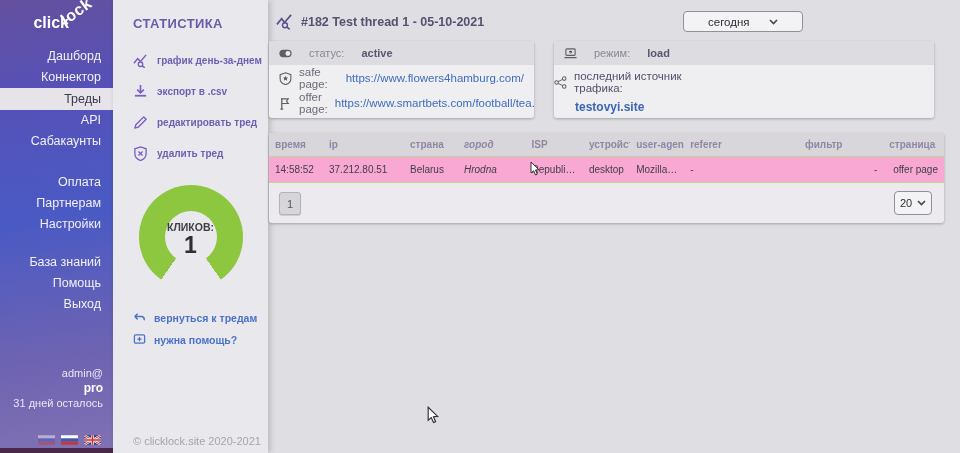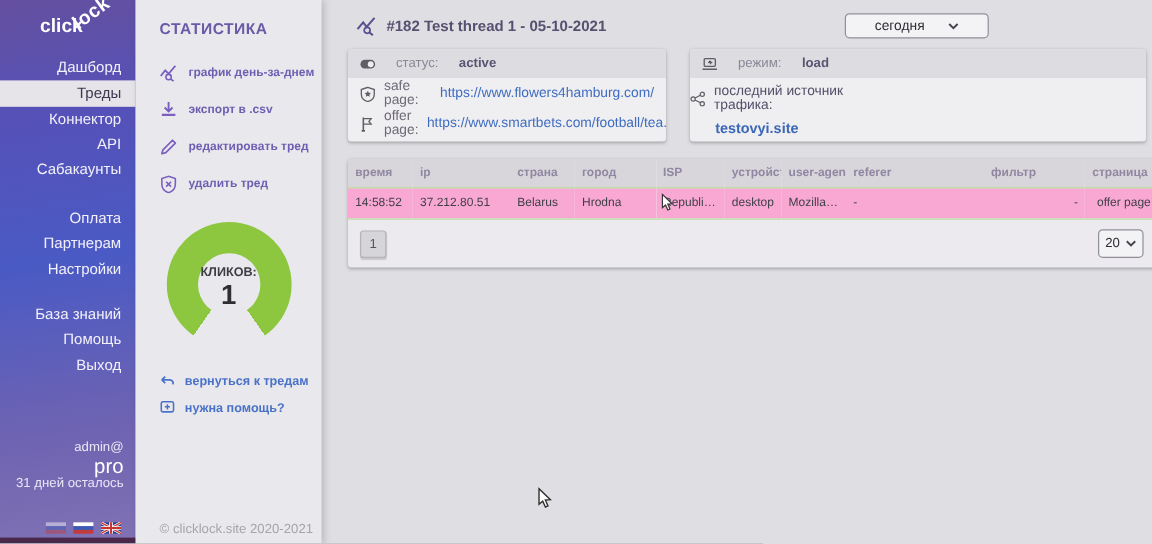--- a/index.html
+++ b/index.html
@@ -14,21 +14,21 @@
   .sidebar::after{content:"";position:absolute;left:0;bottom:0;width:100%;height:5px;background:#49284a;}
   .logo{padding:14px 10px 0 0;text-align:right;color:#fff;font-size:16px;font-weight:600;height:42px;white-space:nowrap;}
   .logo .l2{display:inline-block;transform:rotate(-36deg) translate(1px,-3px);transform-origin:0 100%;letter-spacing:.5px;}
   .nav{margin-top:4px;}
   .nav-item{height:21px;line-height:21px;text-align:right;padding-right:12px;font-size:12.5px;
     color:#f2f0fa;cursor:pointer;white-space:nowrap;}
   .nav-item.active{background:#e6e4e9;color:#3c3850;height:22px;line-height:22px;}
   .nav-gap{height:20px;}
   .nav-gap2{height:17px;}
   .user-info{position:absolute;right:10px;bottom:42px;text-align:right;font-size:11px;line-height:15px;color:#e9e6f5;}
-  .user-info .plan{font-weight:normal;font-size:17px;color:#fff;}
+  .user-info .plan{font-weight:bold;font-size:12px;color:#fff;}
   .flags{position:absolute;right:12px;bottom:8px;display:flex;gap:6px;align-items:center;}
   .flag{width:17px;height:10px;display:block;}
   .flag.faded{opacity:.45;}
 
   
   .stats{position:absolute;left:113px;top:0;width:155px;height:453px;background:#e9e8ec;
     box-shadow:2px 0 6px rgba(0,0,0,.18);}
   .stats-title{color:#6a5aa8;font-weight:bold;font-size:13px;letter-spacing:.4px;padding:16px 0 0 20px;}
   .stats-menu{margin-top:14px;}
   .stats-menu-item{display:flex;align-items:center;gap:9px;padding:8px 6px 8px 20px;cursor:pointer;}
@@ -41,21 +41,21 @@
   .gauge-text{position:absolute;left:0;right:0;top:36px;text-align:center;z-index:2;}
   .gauge-text .glabel{font-size:10.5px;font-weight:bold;color:#3d3d44;}
   .gauge-text .gvalue{font-size:23px;font-weight:bold;color:#2e2e33;line-height:24px;}
   .stats-links{margin-top:30px;padding-left:20px;}
   .stats-link{display:flex;align-items:center;gap:8px;margin-bottom:9px;cursor:pointer;}
   .stats-link .lbl{color:#4a72c8;font-weight:bold;font-size:10.5px;}
   .icon14{width:13px;height:13px;flex:0 0 13px;display:block;}
   .copyright{position:absolute;left:20px;bottom:6px;font-size:11px;color:#a6a5ab;}
 
   
-  .main{position:absolute;left:275px;top:0;width:564px;height:453px;}
+  .main{position:absolute;left:254px;top:0;width:564px;height:453px;}
   .main-header{position:absolute;left:22px;top:13px;display:flex;align-items:center;gap:8px;}
   .main-title{font-size:12.5px;font-weight:bold;color:#575070;}
   .icon18{width:17px;height:17px;display:block;}
   .period-select{position:absolute;right:15px;top:11px;width:120px;height:21px;background:#f3f2f5;
     border:1px solid #90909a;border-radius:4px;display:flex;align-items:center;justify-content:space-between;
     padding:0 24px;font-size:11.5px;color:#2e2e33;cursor:pointer;}
   .chev{width:9px;height:6px;display:block;}
 
   .box{position:absolute;background:#efeef1;border-radius:3px;box-shadow:0 1px 3px rgba(0,0,0,.28);overflow:hidden;}
   .box1{left:15px;top:41px;width:265px;height:77px;}
@@ -73,43 +73,43 @@
 
   
   .table-panel{position:absolute;left:15px;top:133px;width:675px;height:90px;background:#eceaef;
     border-radius:3px;box-shadow:0 1px 3px rgba(0,0,0,.28);}
   table.clicks{width:100%;border-collapse:collapse;table-layout:fixed;}
   table.clicks th{background:#d8d6da;color:#9087a3;font-size:10px;font-weight:bold;text-align:left;
     padding:6px 6px;white-space:nowrap;overflow:hidden;}
   table.clicks td{background:#f9a8d4;border-top:1px solid #b8d894;border-bottom:1px solid #b8d894;
     color:#3f3f46;font-size:10px;padding:7px 6px;white-space:nowrap;overflow:hidden;text-overflow:ellipsis;}
   th.c1,td.c1{width:8%;}   th.c2,td.c2{width:12%;}  th.c3,td.c3{width:8%;}
-  th.c4,td.c4{width:10%;}  th.c5,td.c5{width:8.5%;} th.c6,td.c6{width:7%;}
+  th.c4,td.c4{width:10%;font-style:italic;}  th.c5,td.c5{width:8.5%;} th.c6,td.c6{width:7%;}
   th.c7,td.c7{width:8%;}   th.c8,td.c8{width:17%;}
   th.c9,td.c9{width:12.5%;text-align:right;} th.c10,td.c10{width:9%;text-align:right;}
   .page-btn{position:absolute;left:10px;bottom:8px;width:22px;height:23px;background:#d6d5d9;
     border:1px solid #b4b3b8;border-radius:3px;font-size:11px;color:#55555c;display:flex;
     align-items:center;justify-content:center;cursor:pointer;box-shadow:0 1px 1px rgba(0,0,0,.15);}
   .size-select{position:absolute;right:12px;bottom:8px;width:38px;height:24px;background:#f3f2f5;
     border:1px solid #90909a;border-radius:4px;display:flex;align-items:center;justify-content:space-between;
     padding:0 5px;font-size:11px;color:#2e2e33;cursor:pointer;}
 
   .cursor{position:absolute;z-index:50;}
 </style>
 </head>
 <body>
 
 <div class="root">
 
   <div class="sidebar">
     <div class="logo"><span>click</span><span class="l2">lock</span></div>
     <div class="nav">
       <div class="nav-item">Дашборд</div>
+      <div class="nav-item">Коннектор</div>
       <div class="nav-item active">Треды</div>
-      <div class="nav-item">Коннектор</div>
       <div class="nav-item">API</div>
       <div class="nav-item">Сабакаунты</div>
       <div class="nav-gap"></div>
       <div class="nav-item">Оплата</div>
       <div class="nav-item">Партнерам</div>
       <div class="nav-item">Настройки</div>
       <div class="nav-gap2"></div>
       <div class="nav-item">База знаний</div>
       <div class="nav-item">Помощь</div>
       <div class="nav-item">Выход</div>

